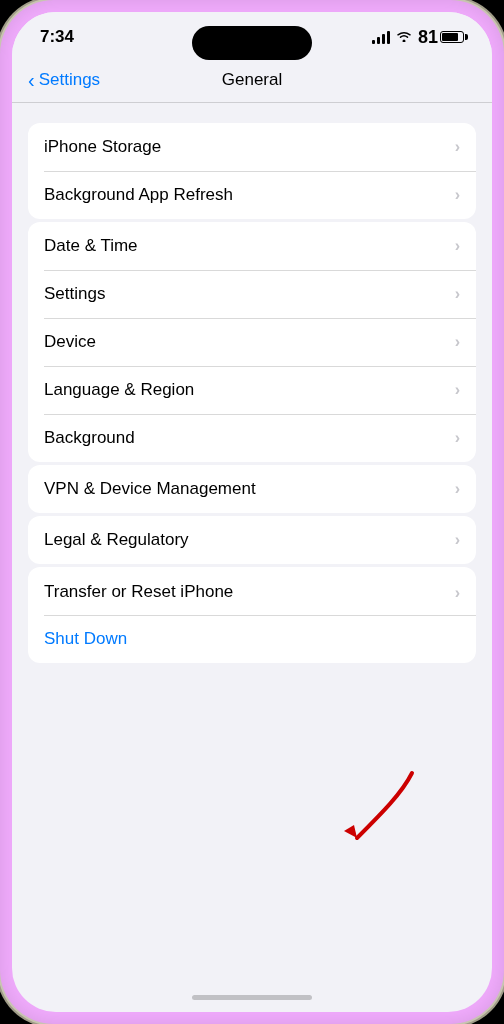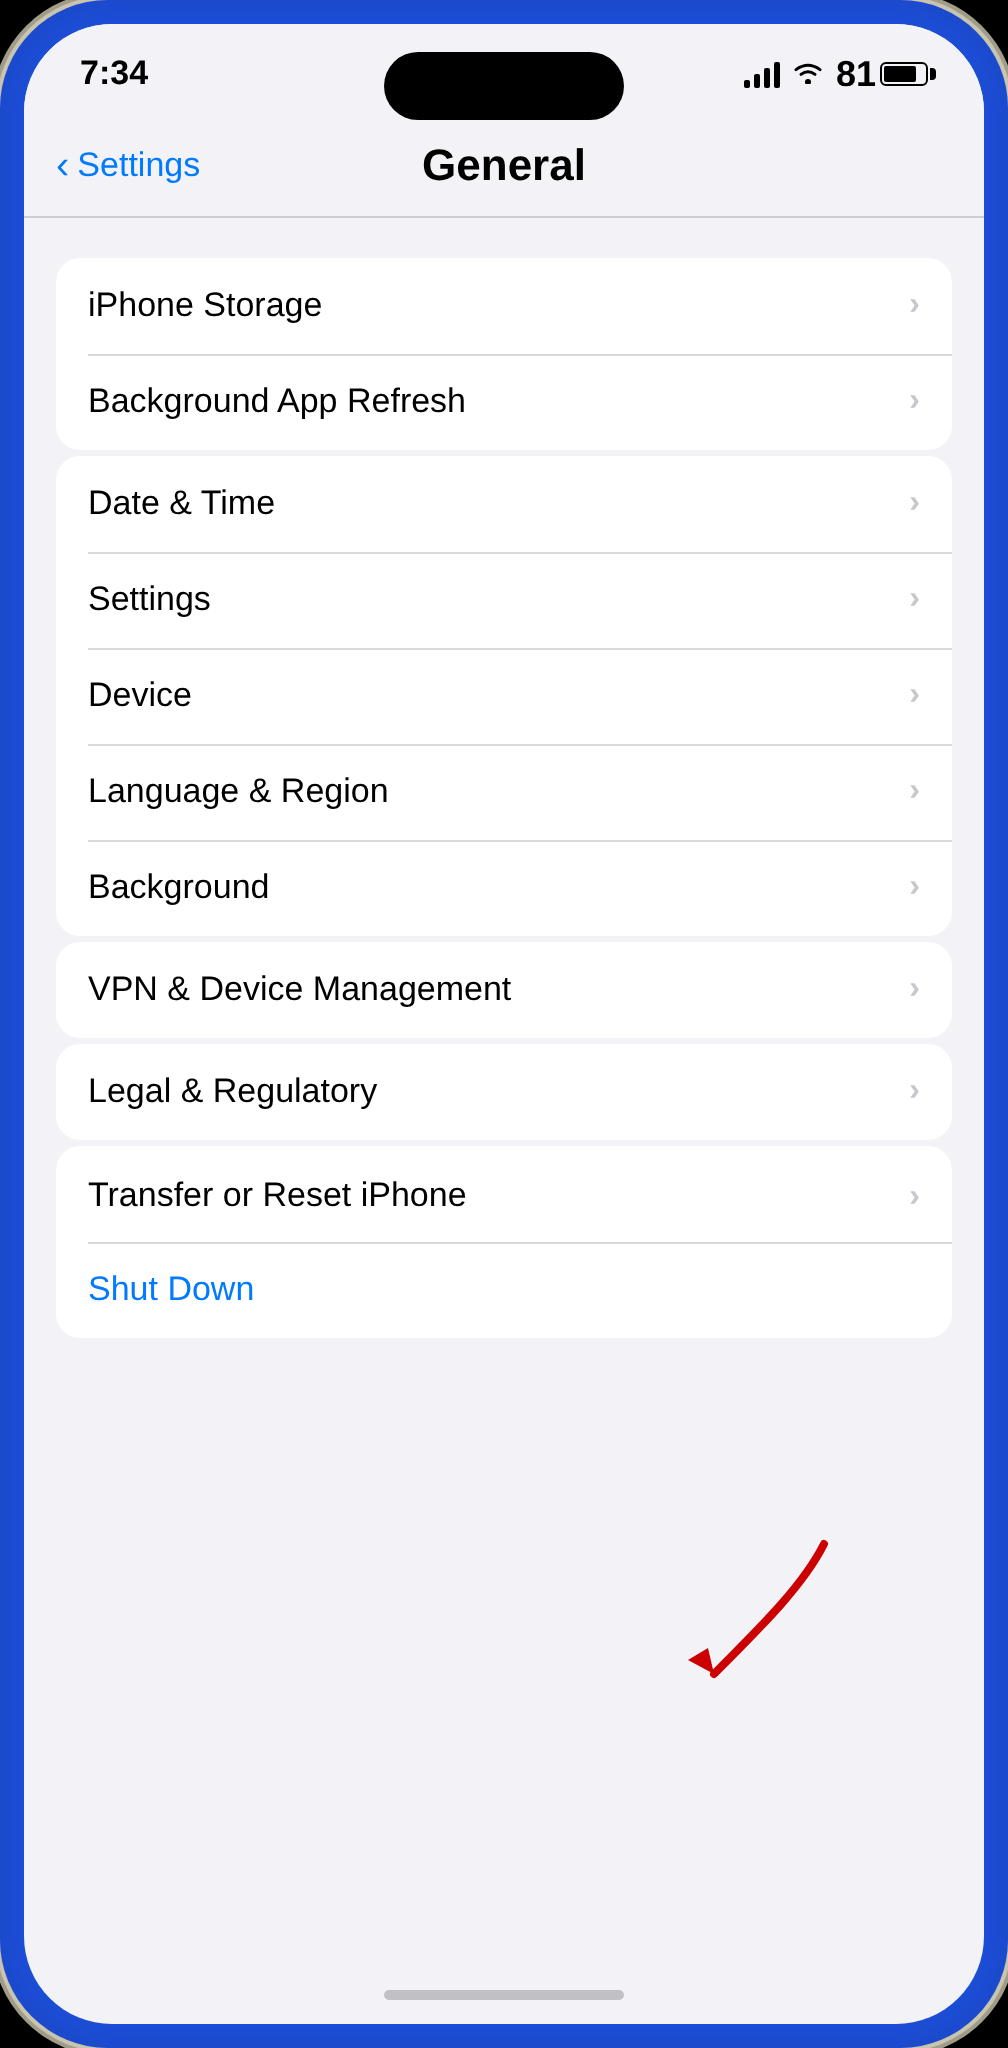--- a/index.html
+++ b/index.html
@@ -9,21 +9,21 @@
       display: flex;
       justify-content: center;
       align-items: center;
       min-height: 100vh;
       font-family: -apple-system, 'SF Pro Display', 'Helvetica Neue', sans-serif;
     }
 
     .phone-frame {
       width: 504px;
       height: 1024px;
-      background: #1d4ed8;
+      background: #f0abfc;
       border-radius: 54px;
       position: relative;
       overflow: hidden;
       box-shadow: 0 0 0 2px #c8c4b0, 0 0 0 4px #a09c88, inset 0 0 20px rgba(0,0,0,0.1);
     }
 
     .phone-screen {
       position: absolute;
       top: 12px;
       left: 12px;
@@ -156,22 +156,22 @@
     }
 
     .back-chevron {
       font-size: 20px;
       font-weight: 300;
       color: #007aff;
       margin-right: 2px;
     }
 
     .nav-title {
-      font-size: 22px;
-      font-weight: 700;
+      font-size: 17px;
+      font-weight: 400;
       color: #000;
     }
 
     
     .scroll-content {
       flex: 1;
       overflow-y: auto;
       padding: 20px 16px;
       display: flex;
       flex-direction: column;

